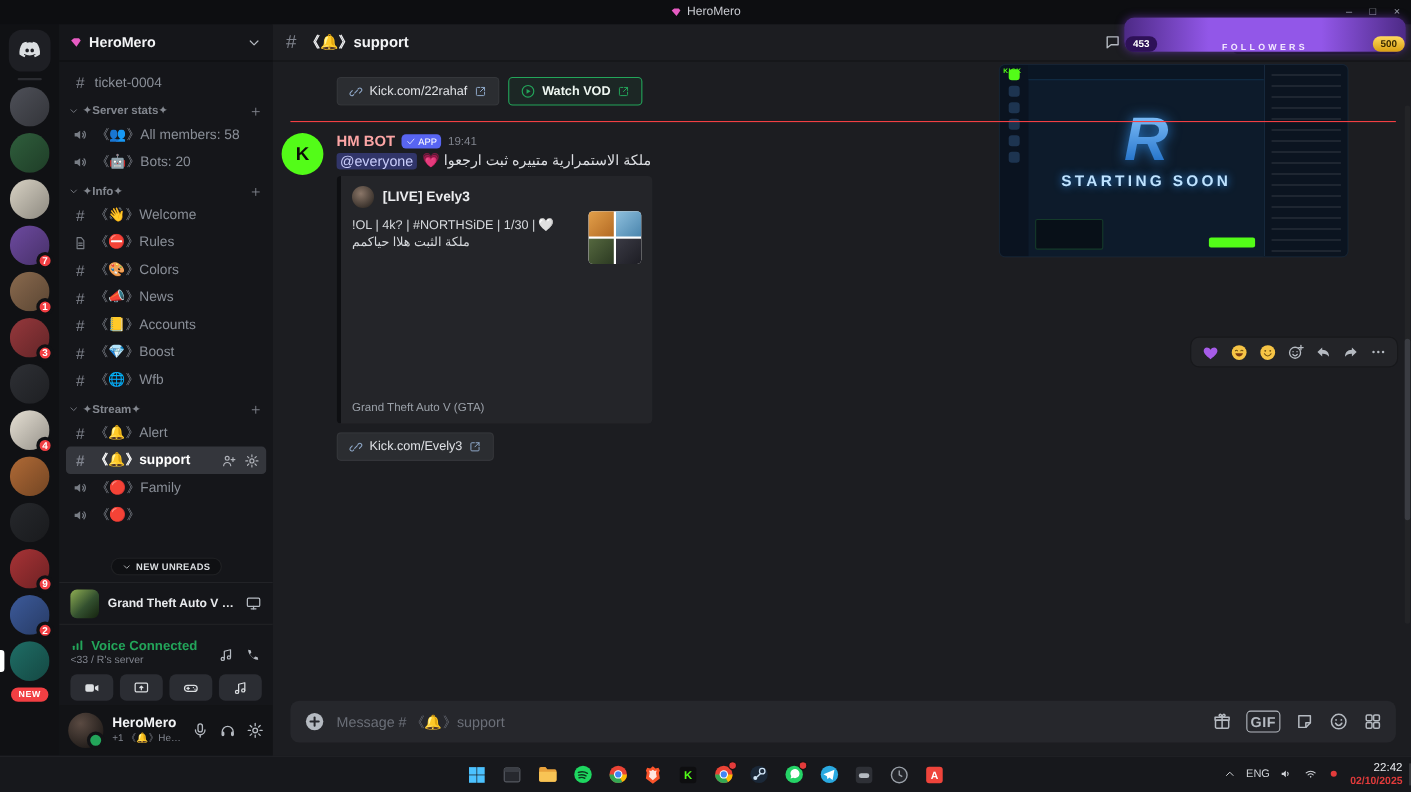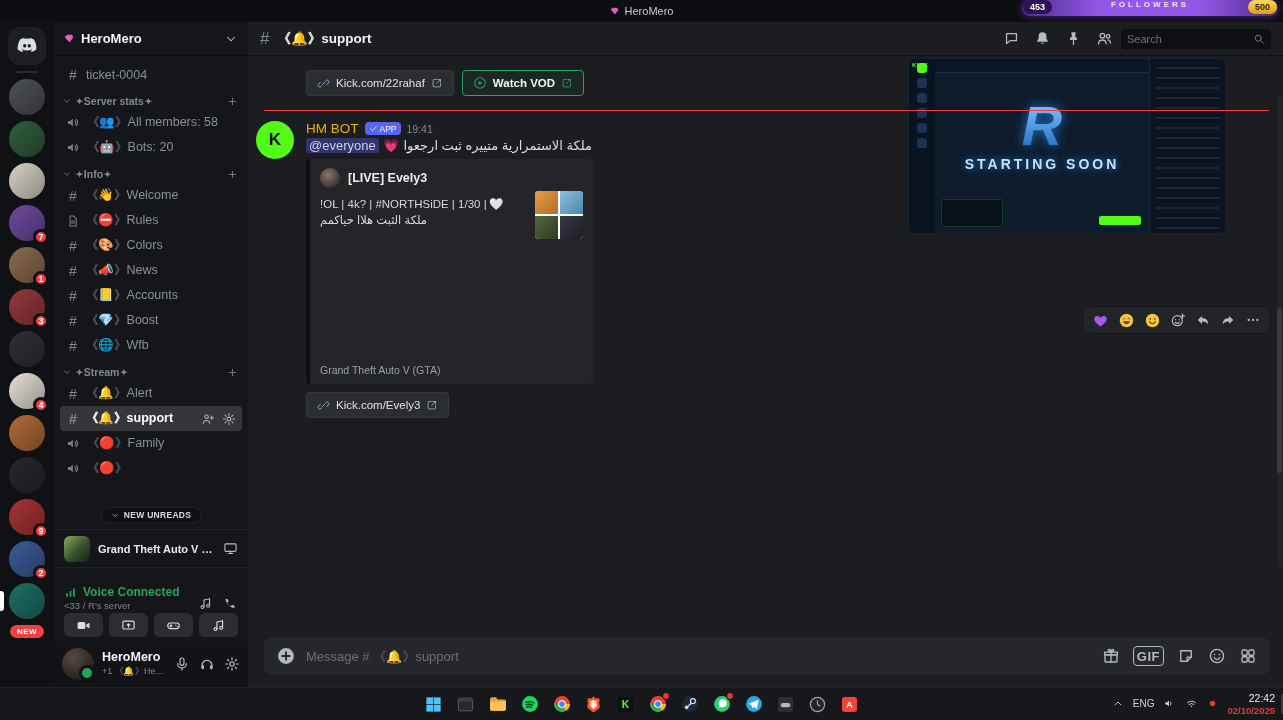--- a/index.html
+++ b/index.html
@@ -6,23 +6,23 @@
   html,body{width:1283px;height:720px;overflow:hidden;background:#000}
   body{font-family:"Liberation Sans","DejaVu Sans",sans-serif;-webkit-font-smoothing:antialiased}
   .screen{position:relative;width:1283px;height:720px;background:#1c1d21;overflow:hidden}
 
   
   .titlebar{position:relative;height:22px;background:#0d0e11;display:flex;align-items:center;justify-content:center;z-index:10}
   .tb-title{display:flex;align-items:center;gap:5px;font-size:11px;color:#c8cad0}
   .tb-gem{color:#e75cc3;display:flex}
   .win-controls{position:absolute;right:10px;top:0;height:22px;display:flex;gap:16px;align-items:center;color:#9aa0a8;font-size:10px}
   .win-controls span{cursor:default}
-  .followers{position:absolute;right:5px;top:0;width:256px;height:16px;border-radius:9px;z-index:99;
+  .followers{position:absolute;right:5px;top:16px;width:256px;height:31px;border-radius:9px;z-index:99;
     background:linear-gradient(90deg,#4d2a86,#9257e8 30%,#9257e8 70%,#4d2a86);
-    display:flex;align-items:flex-start;box-shadow:0 0 8px rgba(130,60,220,.55)}
+    display:flex;align-items:flex-end;box-shadow:0 0 8px rgba(130,60,220,.55)}
   .fol-cur{background:#2e1157;border-radius:8px;padding:0 7px;height:14px;margin-left:1px;font-size:9px;color:#fff;font-weight:bold;display:flex;align-items:center}
   .fol-label{flex:1;text-align:center;font-size:8px;letter-spacing:3px;color:#f3e9ff;font-weight:bold}
   .fol-goal{background:linear-gradient(#ffd95e,#d9a012);border-radius:8px;padding:0 7px;height:14px;margin-right:1px;font-size:9px;color:#3a2a00;font-weight:bold;display:flex;align-items:center}
 
   .app{display:flex;height:665px}
 
   
   .rail{width:54px;background:#101114;display:flex;flex-direction:column;align-items:center;padding-top:5px;flex:none;overflow:hidden}
   .home{width:38px;height:38px;border-radius:12px;background:#1e1f24;display:flex;align-items:center;justify-content:center;flex:none}
   .rail-div{width:22px;height:2px;background:#2b2c31;border-radius:1px;margin:6px 0}
@@ -43,21 +43,21 @@
   .ch .hash-g{width:14px;text-align:center;font-size:14px;color:#80848e;flex:none}
   .ch .ic{flex:none;opacity:.85}
   .ch-label{white-space:nowrap;overflow:hidden;text-overflow:ellipsis;flex:1}
   .ch.sel{background:#34363c;color:#fff;font-weight:600}
   .ch .tools{display:flex;gap:7px;margin-left:auto;color:#c7cad1}
   .new-unreads{position:absolute;left:50%;transform:translateX(-50%);bottom:6px;background:#0f1013;border:1px solid rgba(255,255,255,.07);border-radius:10px;padding:2px 9px;font-size:8.5px;color:#dbdee1;display:flex;gap:4px;align-items:center;font-weight:700;letter-spacing:.3px;white-space:nowrap}
   .activity{height:38px;border-top:1px solid rgba(255,255,255,.06);display:flex;align-items:center;gap:8px;padding:0 10px;flex:none}
   .act-img{width:26px;height:26px;border-radius:6px;background:linear-gradient(135deg,#8fae53,#33502f 55%,#15230f);flex:none}
   .act-title{font-size:11px;color:#e8eaed;font-weight:700;flex:1;white-space:nowrap;overflow:hidden;text-overflow:ellipsis}
   .act-ic{color:#b5bac1;display:flex}
-  .voice{height:44px;border-top:1px solid rgba(255,255,255,.06);padding:6px 10px 0;display:flex;align-items:flex-end;flex:none}
+  .voice{height:44px;border-top:1px solid rgba(255,255,255,.06);padding:6px 10px 0;display:flex;align-items:center;flex:none}
   .voice-left{flex:1;min-width:0}
   .voice-status{color:#23a55a;font-size:12px;font-weight:700;display:flex;gap:6px;align-items:center}
   .voice-sub{color:#80848e;font-size:9.5px;margin-top:1px}
   .voice-icons{display:flex;gap:10px;color:#b5bac1;margin-top:5px}
   .vbtns{height:30px;display:flex;gap:6px;padding:2px 10px 6px;flex:none}
   .vbtn{flex:1;height:24px;border-radius:6px;background:#2b2d33;display:flex;align-items:center;justify-content:center;color:#dbdee1}
   .userbar{flex:1;background:#121316;display:flex;align-items:center;gap:8px;padding:0 8px}
   .uavatar{width:32px;height:32px;border-radius:50%;background:radial-gradient(circle at 35% 30%,#5a4a42,#241f1c 75%);position:relative;flex:none}
   .uavatar::after{content:"";position:absolute;right:-1px;bottom:-1px;width:10px;height:10px;border-radius:50%;background:#23a55a;border:3px solid #121316}
   .u-meta{min-width:0}
@@ -115,21 +115,21 @@
 
   .divider{height:1px;background:#f23f43;margin:14px 0 10px 0;position:relative}
   .hover-toolbar{position:absolute;top:250px;right:12px;height:28px;background:#232428;border:1px solid #17181b;border-radius:8px;display:flex;align-items:center;gap:9px;padding:0 9px;z-index:5;color:#b5bac1}
   .hover-toolbar .rx{width:17px;height:17px;display:flex}
   .hover-toolbar .act{display:flex;cursor:default}
 
   .msg2{display:flex;gap:12px;margin-top:2px}
   .m2-avatar{width:38px;height:38px;border-radius:50%;background:#53fc18;color:#0b0e07;font-weight:800;font-size:17px;display:flex;align-items:center;justify-content:center;flex:none;margin-left:-8px}
   .m2-body{flex:1;min-width:0}
   .m2-head{display:flex;align-items:center;gap:6px}
-  .m2-name{color:#eab308;font-size:13.5px;font-weight:400}
+  .m2-name{color:#fca5a5;font-size:13.5px;font-weight:700}
   .m2-badge{background:#5865f2;color:#fff;font-size:8.5px;font-weight:400;border-radius:4px;padding:1.5px 4px;display:inline-flex;gap:2px;align-items:center}
   .m2-time{color:#80848e;font-size:10.5px}
   .m2-text{font-size:13px;color:#dcdee2;margin-top:2px;display:flex;gap:5px;align-items:center}
   .mention{background:rgba(88,101,242,.35);color:#c9cdfb;border-radius:3px;padding:0 3px}
   .e2{margin-top:6px;position:relative;min-height:225px}
   .e2-author{display:flex;gap:8px;align-items:center}
   .e2-av{width:20px;height:20px;border-radius:50%;background:radial-gradient(circle at 40% 35%,#8a7668,#3a322c 75%);flex:none}
   .e2-name{font-size:12.5px;font-weight:700;color:#ecedef}
   .e2-desc{margin-top:8px;font-size:11.5px;color:#d6d9dd;width:200px;line-height:1.4}
   .e2-thumb{position:absolute;right:10px;top:32px;width:48px;height:48px;border-radius:4px;overflow:hidden;display:grid;grid-template-columns:1fr 1fr;grid-template-rows:1fr 1fr;gap:2px;background:#fff}

